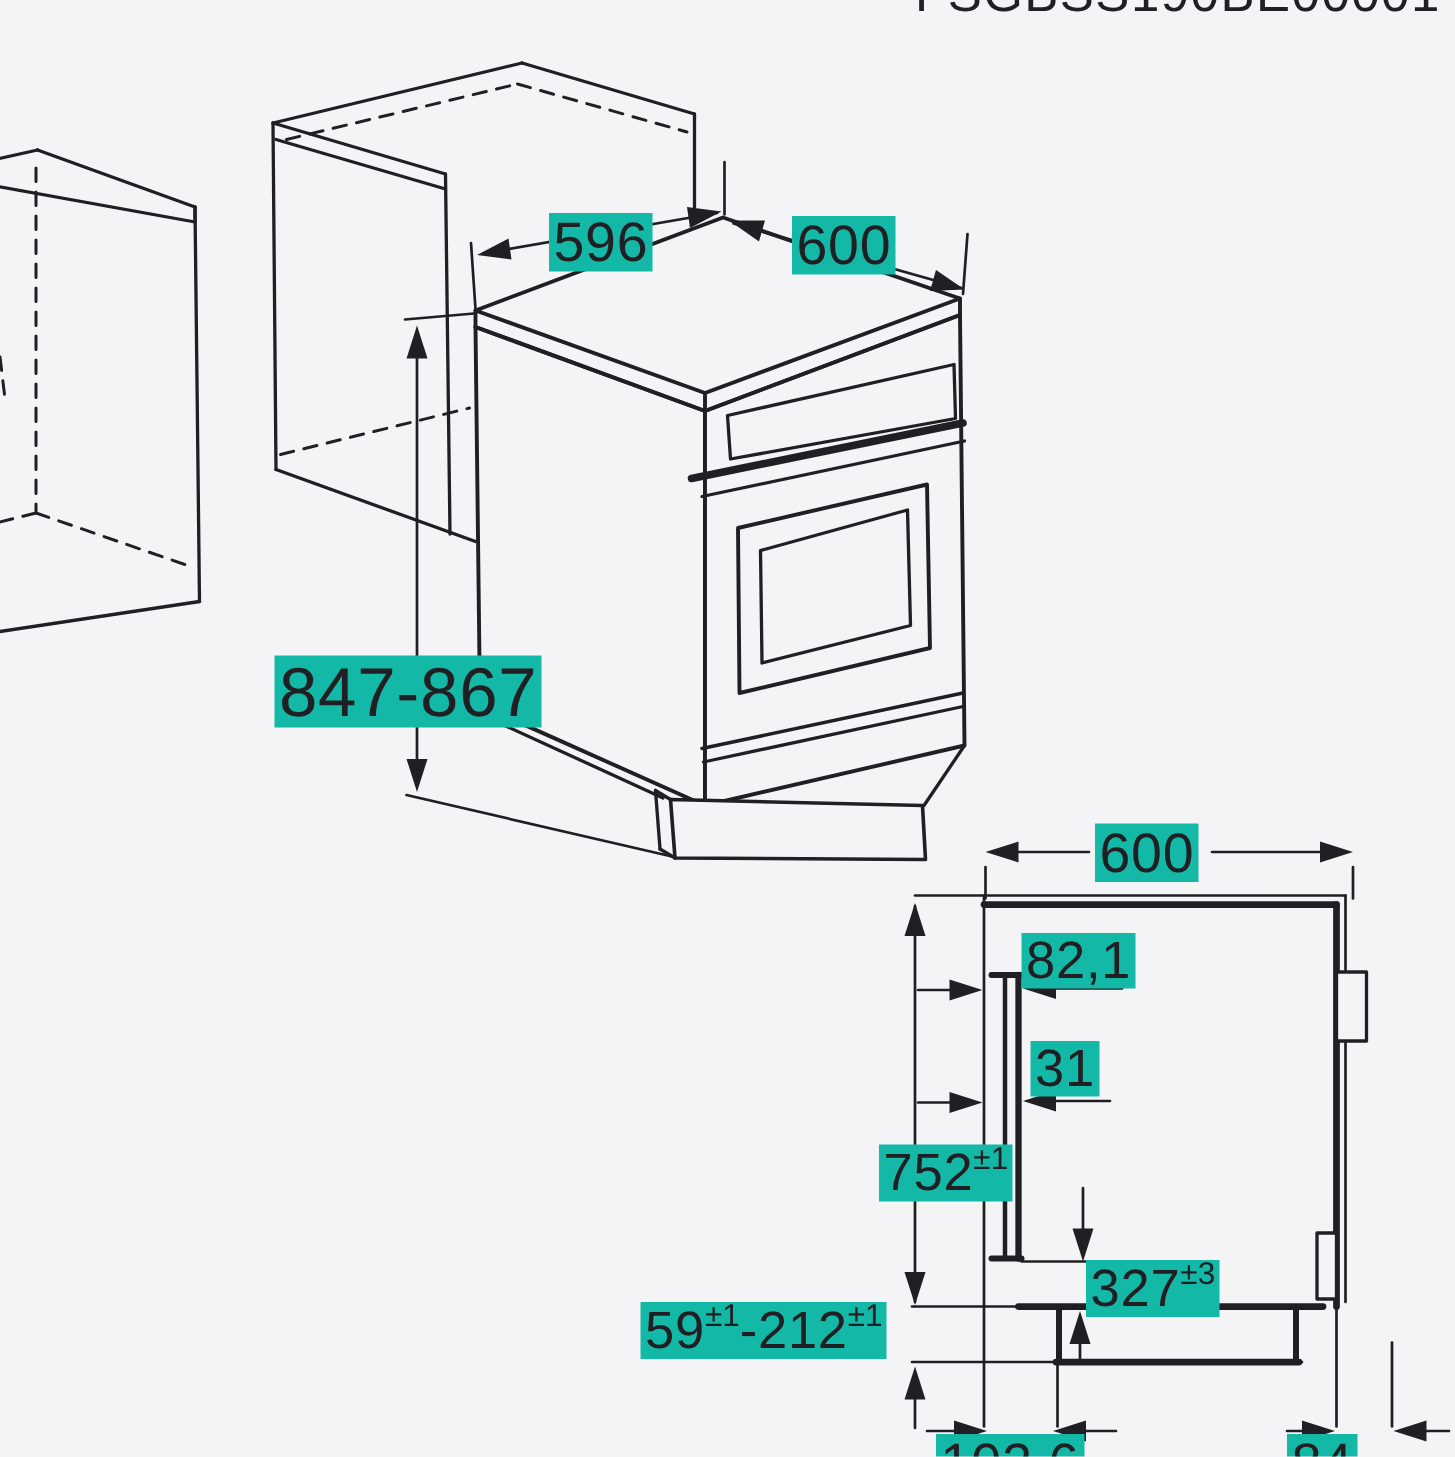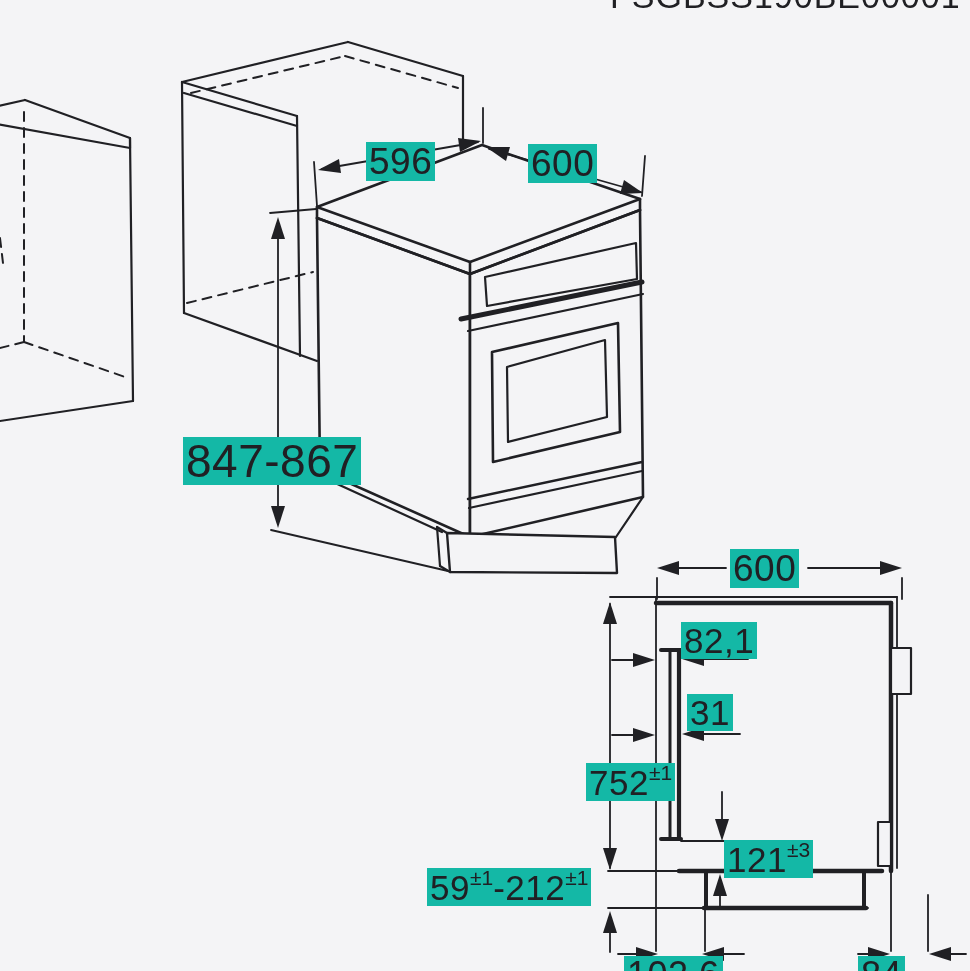--- a/index.html
+++ b/index.html
@@ -219,21 +219,21 @@
 
   <div class="lbl" id="dim-82-1">82,1</div>
 
   <div class="lbl" id="dim-31">31</div>
 
   <div class="lbl" id="dim-752">
     <span>752</span><sup>±1</sup>
   </div>
 
   <div class="lbl" id="dim-221">
-    <span>121</span><sup>±3</sup>
+    <span>327</span><sup>±3</sup>
   </div>
 
   <div class="lbl" id="dim-98-183">
     <span>59</span><sup>±1</sup><span>-</span><span>212</span><sup>±1</sup>
   </div>
 
   <div class="lbl" id="dim-102-6">102,6</div>
 
   <div class="lbl" id="dim-84">84</div>
 

